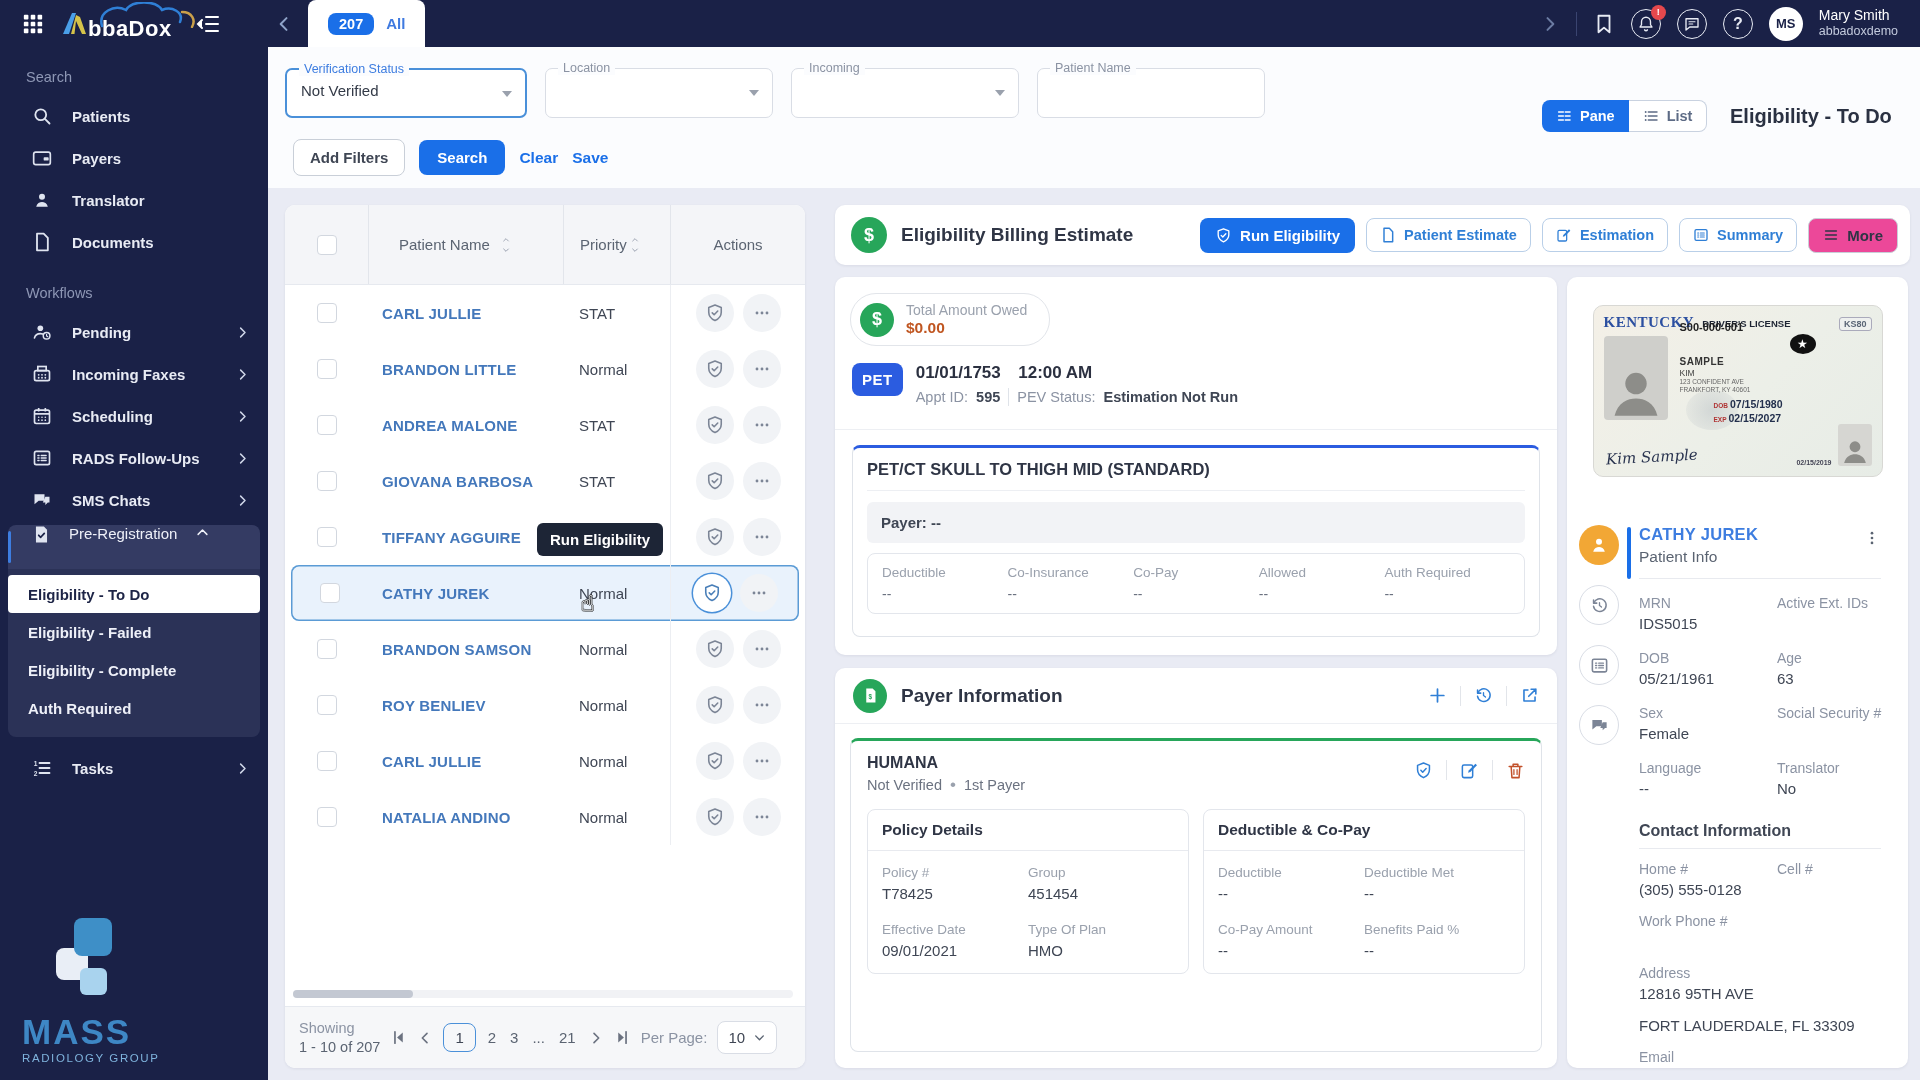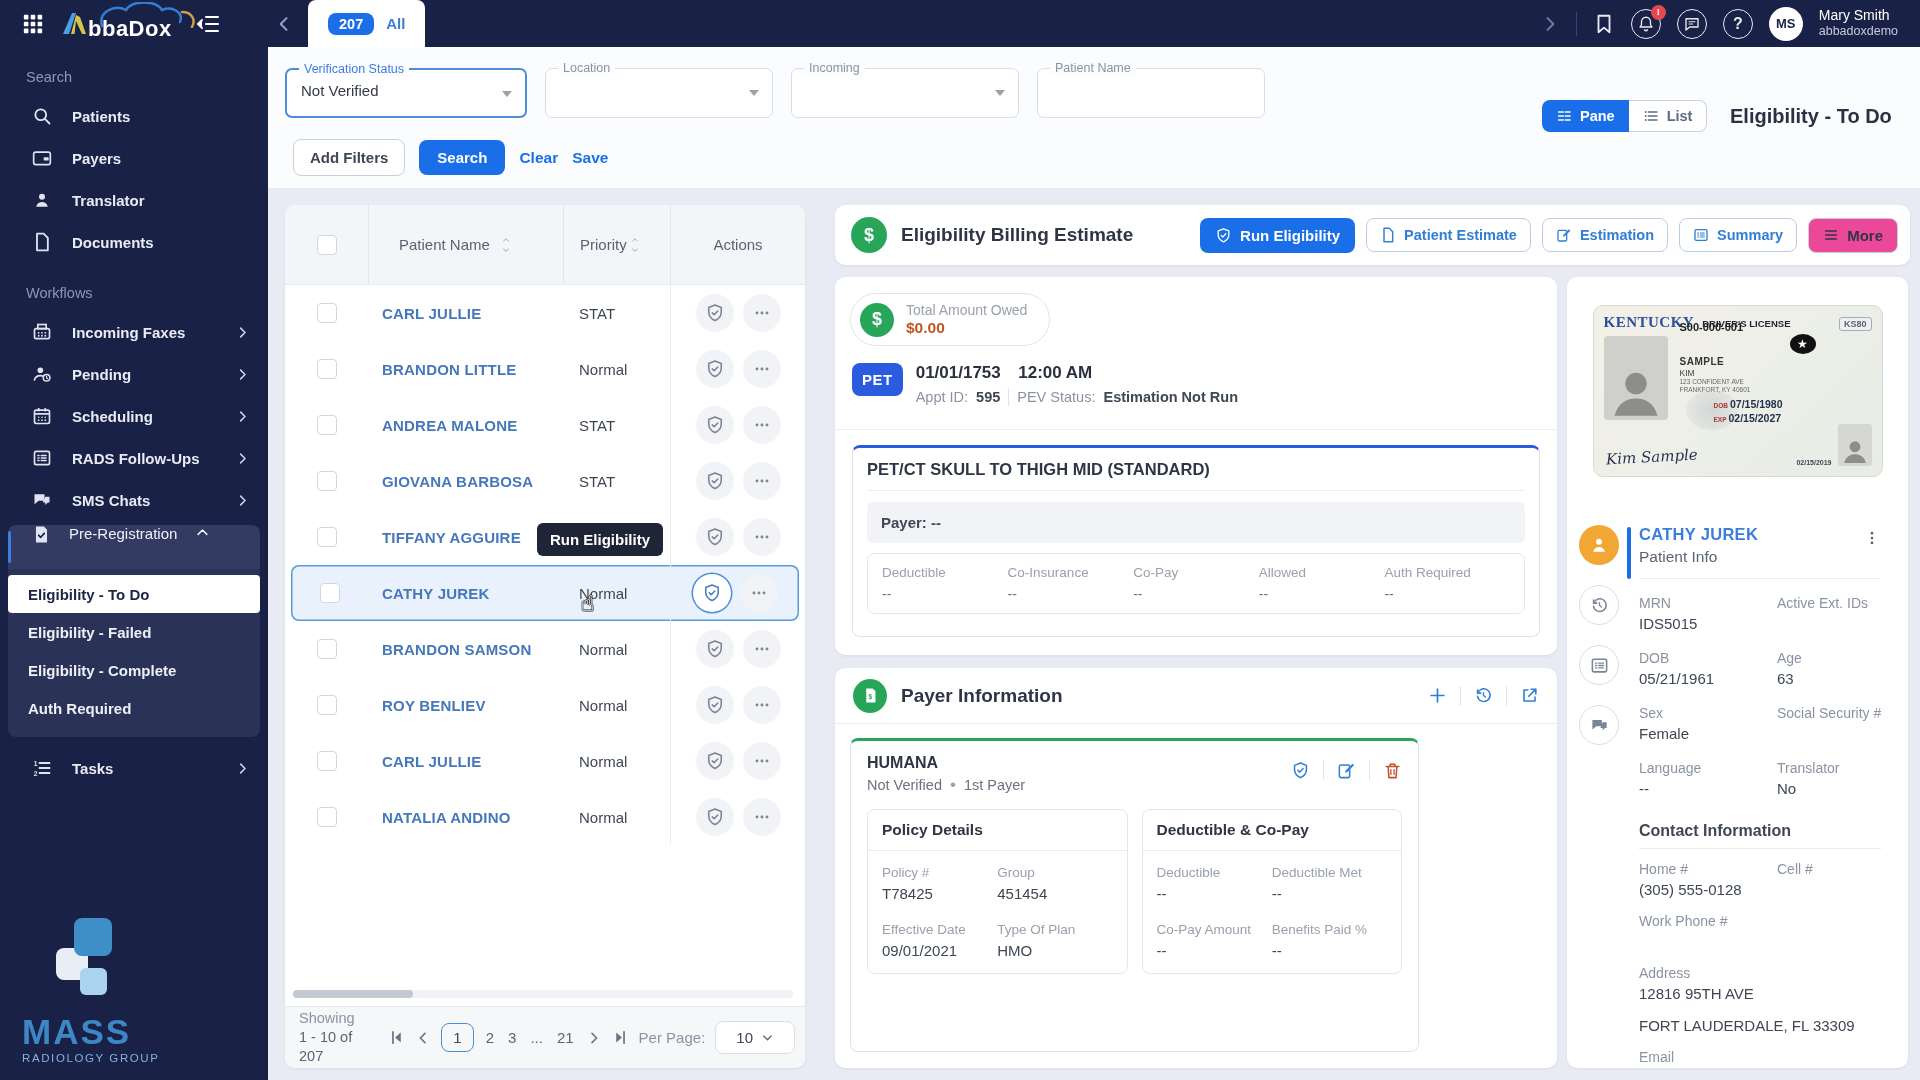--- a/index.html
+++ b/index.html
@@ -117,21 +117,21 @@
   .hscrollbar .thumb { width:120px; height:8px; border-radius:4px; background:#c3c8d2; }
   .pagination { position:absolute; left:0; bottom:0; width:520px; height:62px; background:#f6f7f9;
     border-top:1px solid #e6e9ef; border-radius:0 0 10px 10px; display:flex; align-items:center;
     padding:0 10px 0 14px; gap:10px; color:#8b93a3; }
   .showing { font-size:14.5px; line-height:1.3; color:#8b93a3; }
   .showing b { color:#5b6472; font-weight:400; }
   .pg-ic { color:#6b7280; cursor:pointer; display:flex; }
   .pg-num { font-size:15px; color:#5b6472; cursor:pointer; padding:0 2px; }
   .pg-num.current { border:1.5px solid #4a90d9; border-radius:8px; padding:5px 11px; color:#3f4654; }
   .perpage-label { font-size:15px; color:#8b93a3; white-space:nowrap; }
-  .perpage-select { background:#fff; border:1px solid #d9dde5; border-radius:8px; padding:7px 20px;
+  .perpage-select { background:#fff; border:1px solid #d9dde5; border-radius:8px; padding:7px 10px;
     font-size:15px; color:#3f4654; display:flex; align-items:center; gap:8px; cursor:pointer; }
 
   
   .est-header { position:absolute; left:567px; top:158px; width:1075px; height:60px; background:#fff;
     border-radius:10px; box-shadow:0 1px 3px rgba(30,40,70,.08); display:flex; align-items:center; padding:0 12px 0 16px; }
   .green-circle { width:36px; height:36px; border-radius:50%; background:#27a65a; color:#fff;
     display:flex; align-items:center; justify-content:center; font-weight:700; font-size:18px; flex:0 0 36px; }
   .est-title { font-size:19px; font-weight:600; color:#2f3545; margin-left:14px; }
   .est-btns { margin-left:auto; display:flex; gap:11px; align-items:center; }
   .btn-blue-solid { background:#1a6fe8; color:#fff; padding:9px 15px; font-size:15px; }
@@ -164,21 +164,21 @@
   .pf .lab { font-size:13.5px; color:#9aa1ad; }
   .pf .val { font-size:14px; color:#6b7280; margin-top:6px; }
 
   
   .payer-card { position:absolute; left:567px; top:621px; width:722px; height:400px; background:#fff;
     border-radius:10px; box-shadow:0 1px 3px rgba(30,40,70,.08); }
   .pc-header { height:56px; display:flex; align-items:center; padding:12px 18px; border-bottom:1px solid #edeff3; }
   .pc-title { font-size:19px; font-weight:600; color:#2f3545; margin-left:14px; }
   .pc-icons { margin-left:auto; display:flex; align-items:center; gap:13px; color:#2f7fd6; }
   .ic-sep { width:1px; height:20px; background:#e2e5ea; }
-  .humana-card { position:absolute; left:15px; top:70px; width:569px; height:314px;
+  .humana-card { position:absolute; left:15px; top:70px; width:692px; height:314px;
     border:1px solid #dfe3e9; border-top:3px solid #27a65a; border-radius:8px; }
   .hu-head { display:flex; align-items:flex-start; padding:13px 16px 10px 16px; }
   .hu-name { font-size:16px; font-weight:700; color:#2f3545; }
   .hu-sub { font-size:14.5px; color:#6b7280; margin-top:5px; display:flex; align-items:center; gap:8px; }
   .hu-icons { margin-left:auto; display:flex; align-items:center; gap:13px; margin-top:6px; }
   .hu-boxes { display:flex; gap:14px; padding:6px 16px 0 16px; }
   .info-box { flex:1; border:1px solid #e3e6ec; border-radius:8px; overflow:hidden; background:#fff; }
   .ib-title { padding:11px 14px; font-size:15.5px; font-weight:600; color:#2f3545; border-bottom:1px solid #e8eaef; }
   .ib-body { padding:14px; display:grid; grid-template-columns:1fr 1fr; row-gap:20px; }
   .ib-field .lab { font-size:13.5px; color:#9aa1ad; }
@@ -503,37 +503,37 @@
           <use href="#i-doc"></use>
         </svg>
       </span>
     <span>Documents</span>
   </div>
 
   <div class="sec-label">Workflows</div>
   <div class="side-item">
     <span class="ic">
         <svg width="20" height="20">
-          <use href="#i-fax"></use>
-        </svg>
-      </span>
-    <span>Incoming Faxes</span>
+          <use href="#i-person-clock"></use>
+        </svg>
+      </span>
+    <span>Pending</span>
     <span class="chev">
         <svg width="15" height="15">
           <use href="#i-chev-r"></use>
         </svg>
       </span>
   </div>
   <div class="side-item">
     <span class="ic">
         <svg width="20" height="20">
-          <use href="#i-person-clock"></use>
-        </svg>
-      </span>
-    <span>Pending</span>
+          <use href="#i-fax"></use>
+        </svg>
+      </span>
+    <span>Incoming Faxes</span>
     <span class="chev">
         <svg width="15" height="15">
           <use href="#i-chev-r"></use>
         </svg>
       </span>
   </div>
   <div class="side-item">
     <span class="ic">
         <svg width="20" height="20">
           <use href="#i-calendar"></use>

